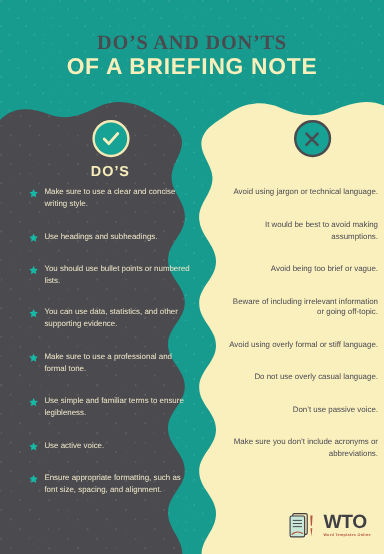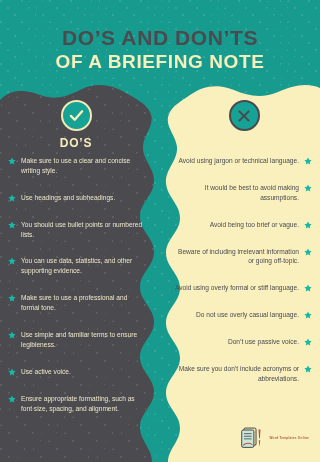--- a/index.html
+++ b/index.html
@@ -36,26 +36,27 @@
   
   .header {
     position: absolute;
     top: 0; left: 0; right: 0;
     z-index: 5;
     padding-top: 26px;
     text-align: center;
   }
   .title-line1 {
     display: block;
-    font-size: 21px;
+    font-size: 17px;
     font-weight: 700;
     letter-spacing: 0.6px;
     color: #4a4a4f;
     line-height: 1.18;
     text-transform: uppercase;
+    font-family: Liberation Serif, serif;
   }
   .title-line2 {
     display: block;
     font-size: 19px;
     font-weight: 700;
     letter-spacing: 0.6px;
     color: #f9efbb;
     line-height: 1.18;
     text-transform: uppercase;
   }
@@ -89,20 +90,21 @@
     position: absolute;
     inset: 0;
     z-index: 6;
   }
 
   .col {
     position: absolute;
     top: 0;
     width: 152px;
     height: 462px;
+    margin-left: 16px;
   }
   .col-left  { left: 0; }
   .col-right { left: 168px; }
 
   .badge-wrap {
     position: absolute;
     top: 100px;
     width: 100%;
     text-align: center;
   }
@@ -463,17 +465,18 @@
         <rect x="2.0" y="5.8" width="14" height="20" rx="1.6" fill="#c9e7d8" stroke="#3f3f46" stroke-width="1.1"></rect>
         <line x1="4.6" y1="10.0" x2="13.4" y2="10.0" stroke="#3f3f46" stroke-width="0.9"></line>
         <line x1="4.6" y1="13.0" x2="13.4" y2="13.0" stroke="#3f3f46" stroke-width="0.9"></line>
         <line x1="4.6" y1="16.0" x2="13.4" y2="16.0" stroke="#3f3f46" stroke-width="0.9"></line>
         <path d="M3.6,23.6 C6.5,20.6 11,20.6 14.4,22.6" fill="none" stroke="#b4553f" stroke-width="1.2"></path>
         <path d="M21.4,5.2 L23.6,5.2 L23.0,15.2 L22.0,15.2 Z" fill="#b4553f"></path>
         <path d="M21.6,17.6 L23.4,17.6 L22.5,25.6 Z" fill="#b4553f"></path>
       </svg>
     </span>
     <span class="logo-text">
+      <span class="logo-word">WTO</span>
       <span class="logo-sub">Word Templates Online</span>
     </span>
   </div>
 
 </div>
 
 </body></html>

